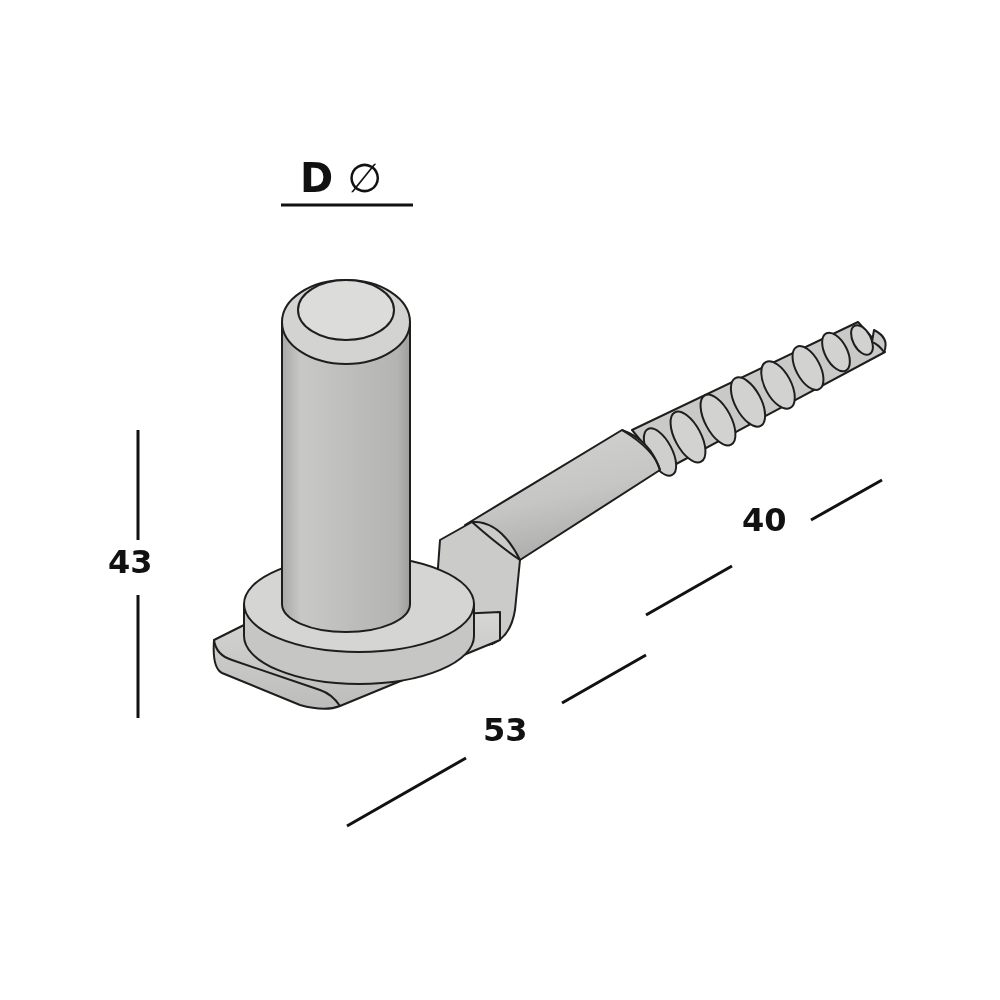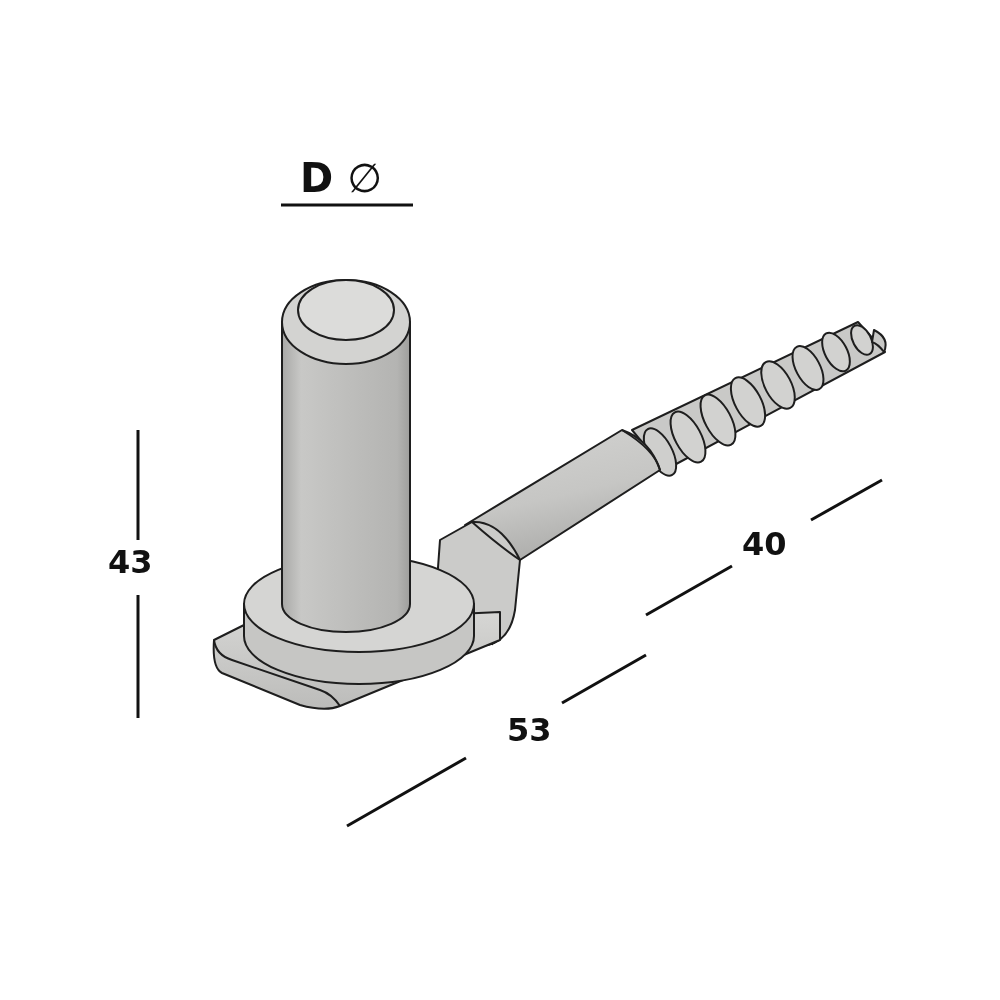--- a/index.html
+++ b/index.html
@@ -2,22 +2,22 @@
 <html><head>
 <meta charset="utf-8">
 <style>
   html, body { margin: 0; padding: 0; background: #ffffff; }
   body { width: 1000px; height: 1000px; position: relative; overflow: hidden; font-family: "Liberation Sans", sans-serif; }
   #stage { position: absolute; left: 0; top: 0; width: 1000px; height: 1000px; }
   .dim-label { position: absolute; font-family: "DejaVu Sans", sans-serif; font-weight: bold; color: #111111; font-size: 32px; line-height: 1; white-space: nowrap; }
   #label-d { left: 300px; top: 158px; font-size: 40px; }
   #label-d .phi { font-weight: normal; font-family: "DejaVu Sans", sans-serif; font-size: 40px; margin-left: 14px; }
   #label-43 { left: 108px; top: 546px; }
-  #label-40 { left: 742px; top: 528px; }
-  #label-53 { left: 507px; top: 714px; }
+  #label-40 { left: 742px; top: 504px; }
+  #label-53 { left: 483px; top: 714px; }
 </style>
 </head>
 <body>
 
 <div id="stage">
   <svg width="1000" height="1000" viewBox="0 0 1000 1000" xmlns="http://www.w3.org/2000/svg">
     <defs>
       <linearGradient id="cylGrad" x1="0" y1="0" x2="1" y2="0">
         <stop offset="0" stop-color="#a8a8a6"></stop>
         <stop offset="0.15" stop-color="#c8c8c6"></stop>

